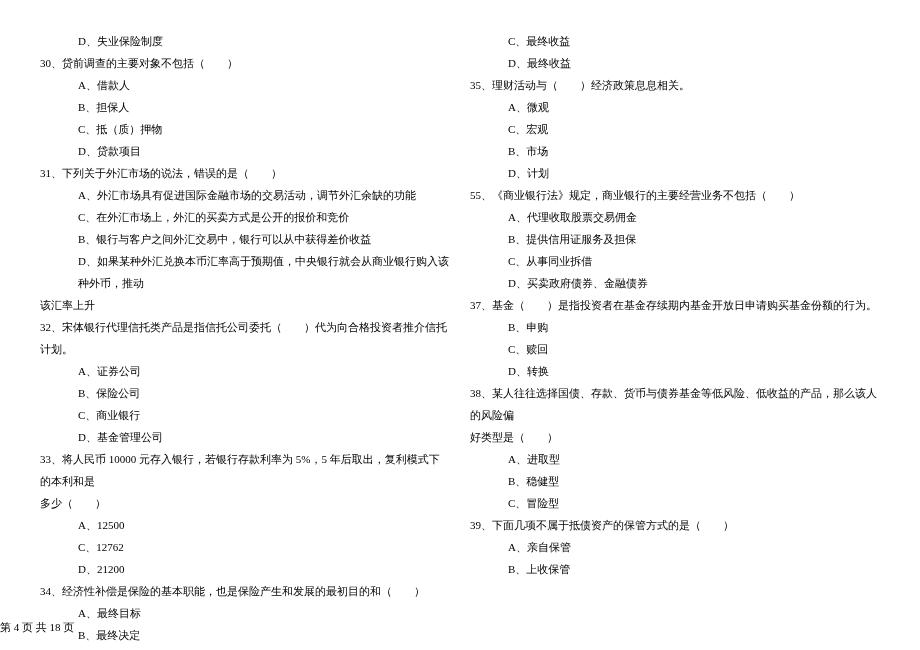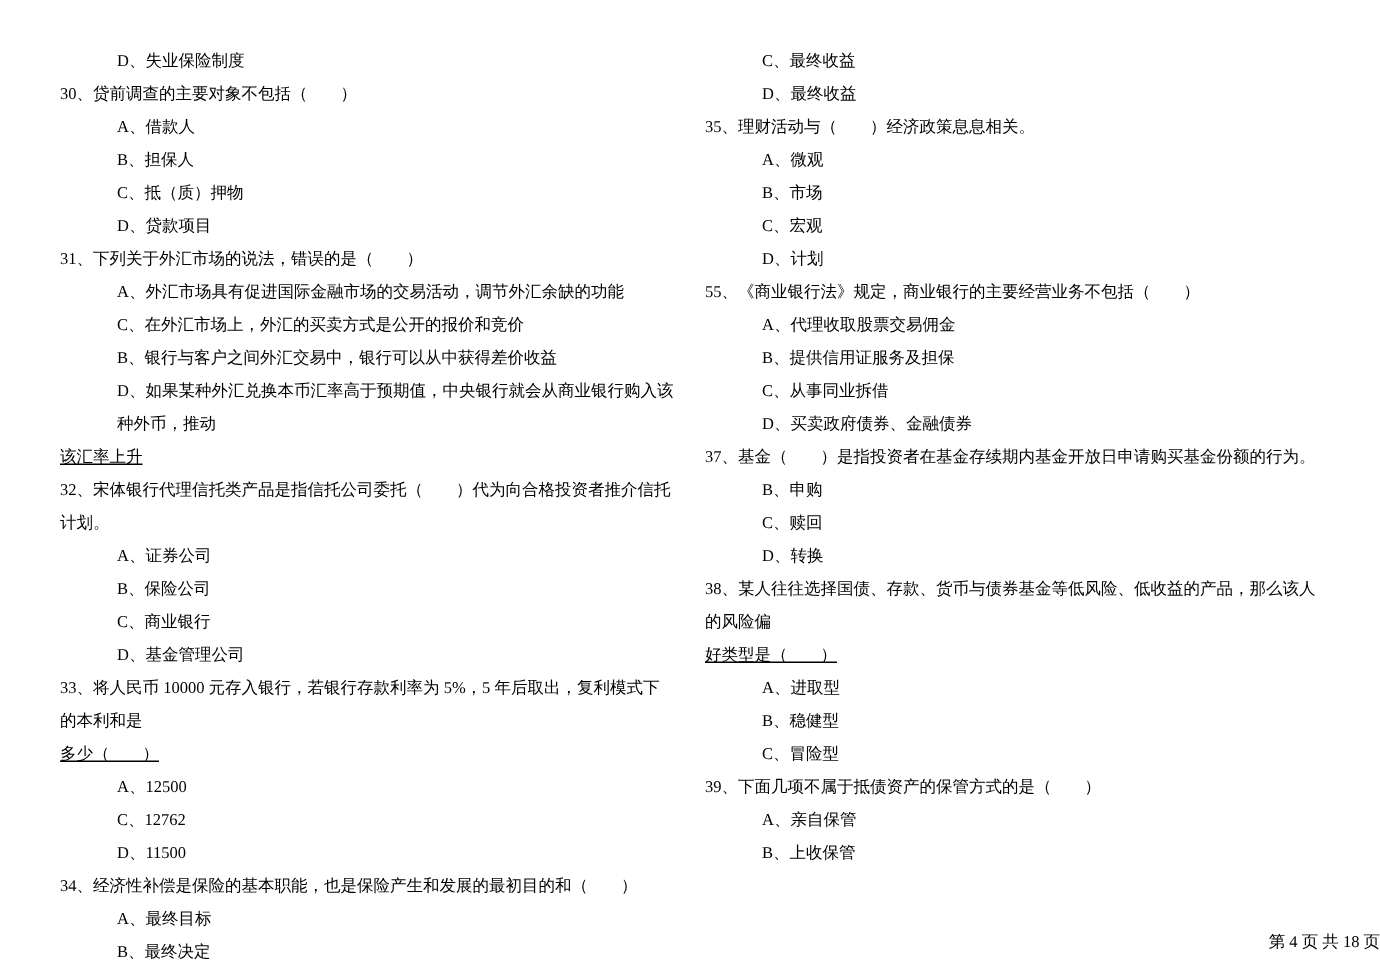--- a/index.html
+++ b/index.html
@@ -16,27 +16,27 @@
     .content {
       display: flex;
       gap: 20px;
     }
     .col {
       flex: 1;
       line-height: 2.0;
     }
     .option { padding-left: 38px; }
     .question { padding-left: 0; }
-    .continuation { padding-left: 0; text-decoration: underline; }
+    .continuation { padding-left: 0; }
     .footer {
       position: absolute;
       bottom: 15px;
       left: 0;
       right: 0;
-      text-align: right;
+      text-align: left;
       font-size: 11px;
     }
   </style>
 </head>
 <body>
 
 <div class="content">
   <div class="col">
     <div class="option">D、失业保险制度</div>
     <div class="question">30、贷前调查的主要对象不包括（　　）</div>
@@ -52,33 +52,33 @@
     <div class="continuation">该汇率上升</div>
     <div class="question">32、宋体银行代理信托类产品是指信托公司委托（　　）代为向合格投资者推介信托计划。</div>
     <div class="option">A、证券公司</div>
     <div class="option">B、保险公司</div>
     <div class="option">C、商业银行</div>
     <div class="option">D、基金管理公司</div>
     <div class="question">33、将人民币 10000 元存入银行，若银行存款利率为 5%，5 年后取出，复利模式下的本利和是</div>
     <div class="continuation">多少（　　）</div>
     <div class="option">A、12500</div>
     <div class="option">C、12762</div>
-    <div class="option">D、11500</div>
+    <div class="option">D、21200</div>
     <div class="question">34、经济性补偿是保险的基本职能，也是保险产生和发展的最初目的和（　　）</div>
     <div class="option">A、最终目标</div>
     <div class="option">B、最终决定</div>
   </div>
 
   <div class="col">
     <div class="option">C、最终收益</div>
     <div class="option">D、最终收益</div>
     <div class="question">35、理财活动与（　　）经济政策息息相关。</div>
     <div class="option">A、微观</div>
+    <div class="option">C、宏观</div>
     <div class="option">B、市场</div>
-    <div class="option">C、宏观</div>
     <div class="option">D、计划</div>
     <div class="question">55、《商业银行法》规定，商业银行的主要经营业务不包括（　　）</div>
     <div class="option">A、代理收取股票交易佣金</div>
     <div class="option">B、提供信用证服务及担保</div>
     <div class="option">C、从事同业拆借</div>
     <div class="option">D、买卖政府债券、金融债券</div>
     <div class="question">37、基金（　　）是指投资者在基金存续期内基金开放日申请购买基金份额的行为。</div>
     <div class="option">B、申购</div>
     <div class="option">C、赎回</div>
     <div class="option">D、转换</div>

